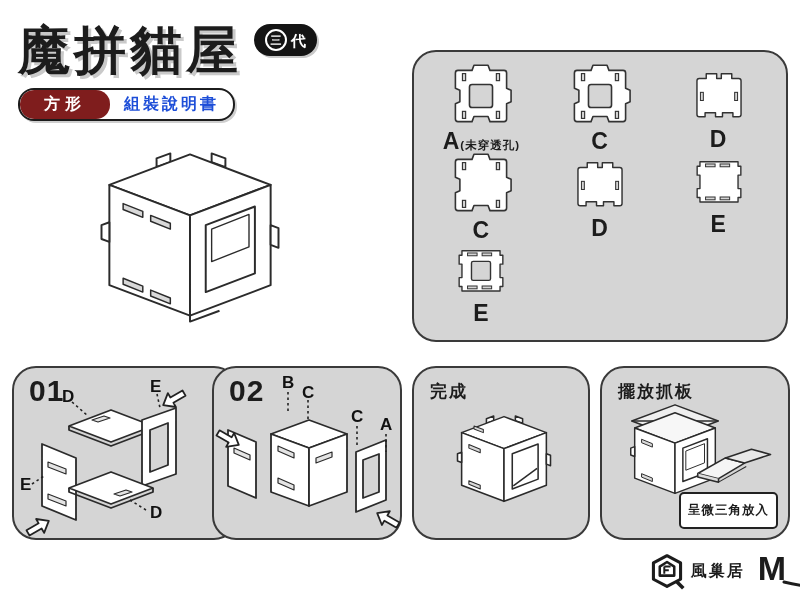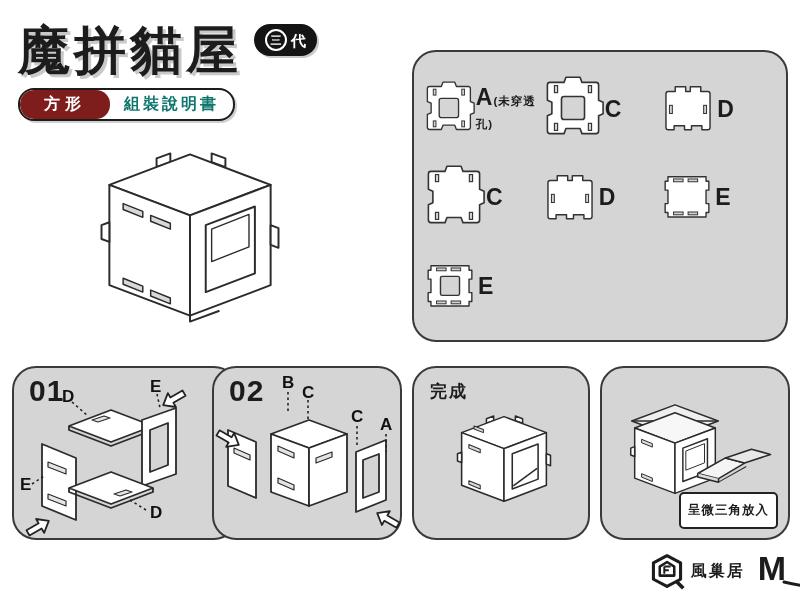--- a/index.html
+++ b/index.html
@@ -31,31 +31,31 @@
     border:2.5px solid #1c1c1c;border-radius:16px;background:#fff;
     box-shadow:2px 2px 0 #cfcfcf;overflow:hidden;
   }
   .pill-dark{
     background:#7f1d1d;color:#fff;border-radius:14px;
     padding:4px 24px;font-size:16px;font-weight:bold;letter-spacing:5px;
     display:flex;align-items:center;
   }
   .pill-text{
     padding:4px 14px;font-size:16px;font-weight:bold;letter-spacing:3px;
-    display:flex;align-items:center;color:#0f766e;
+    display:flex;align-items:center;color:#1d4ed8;
   }
   
   .panel{
     position:absolute;background:#d5d5d5;border:2px solid #3a3a3a;
     box-sizing:border-box;
   }
   .parts-panel{left:412px;top:50px;width:376px;height:292px;border-radius:24px;
     display:grid;grid-template-columns:1fr 1fr 1fr;
     grid-template-rows:1fr 1fr 1fr;padding:12px 8px 10px 8px;}
-  .part-cell{display:flex;flex-direction:row;align-items:center;justify-content:flex-start;}
+  .part-cell{display:flex;flex-direction:column;align-items:center;justify-content:flex-start;}
   .part-label{font-size:23px;font-weight:600;letter-spacing:1px;line-height:1;margin-top:2px;}
   .part-note{font-size:11.5px;font-weight:bold;}
   .step-panel{top:366px;height:174px;border-radius:24px;}
   .step-num{position:absolute;left:15px;top:6px;font-size:30px;font-weight:600;letter-spacing:1px;}
   .step-title{position:absolute;left:16px;top:12px;font-size:17px;font-weight:bold;letter-spacing:2px;}
   .step-svg{position:absolute;left:0;top:0;}
   .caption-box{
     position:absolute;right:10px;bottom:9px;background:#fff;
     border:2px solid #222;border-radius:5px;padding:8px 7px;
     font-size:12.5px;font-weight:bold;letter-spacing:1px;
@@ -287,20 +287,21 @@
       <polygon points="136,88 186,69 186,137 136,156" fill="#ffffff"></polygon>
       <line x1="138" y1="150" x2="184" y2="116"></line>
       <polygon points="52,70 74,79 74,86 52,77" fill="#d9d9d9" stroke-width="2"></polygon>
       <polygon points="52,140 74,149 74,156 52,147" fill="#d9d9d9" stroke-width="2"></polygon>
       <polygon points="62,34 80,41 80,47 62,40" fill="#d9d9d9" stroke-width="2"></polygon>
     </g>
   </svg>
 </div>
 
 <div class="panel step-panel" style="left:600px;width:190px;">
+  <div class="step-title">擺放抓板</div>
   <svg class="step-svg" style="left:14px;top:36px;" width="118" height="100" viewBox="0 0 240 200">
     <g fill="#ffffff" stroke="#2b2b2b" stroke-width="3" stroke-linejoin="round">
 
       <polygon points="120,0 208,33 120,66 32,33" fill="#efefef"></polygon>
       <line x1="32" y1="33" x2="208" y2="33"></line>
       <polygon points="120,16 202,47 120,78 38,47" fill="#f7f7f7"></polygon>
       <polygon points="38,47 120,78 120,180 38,149"></polygon>
       <polygon points="120,78 202,47 202,149 120,180"></polygon>
       <polygon points="30,88 38,85 38,105 30,102"></polygon>
       <polygon points="136,88 186,69 186,137 136,156" fill="#ffffff"></polygon>

